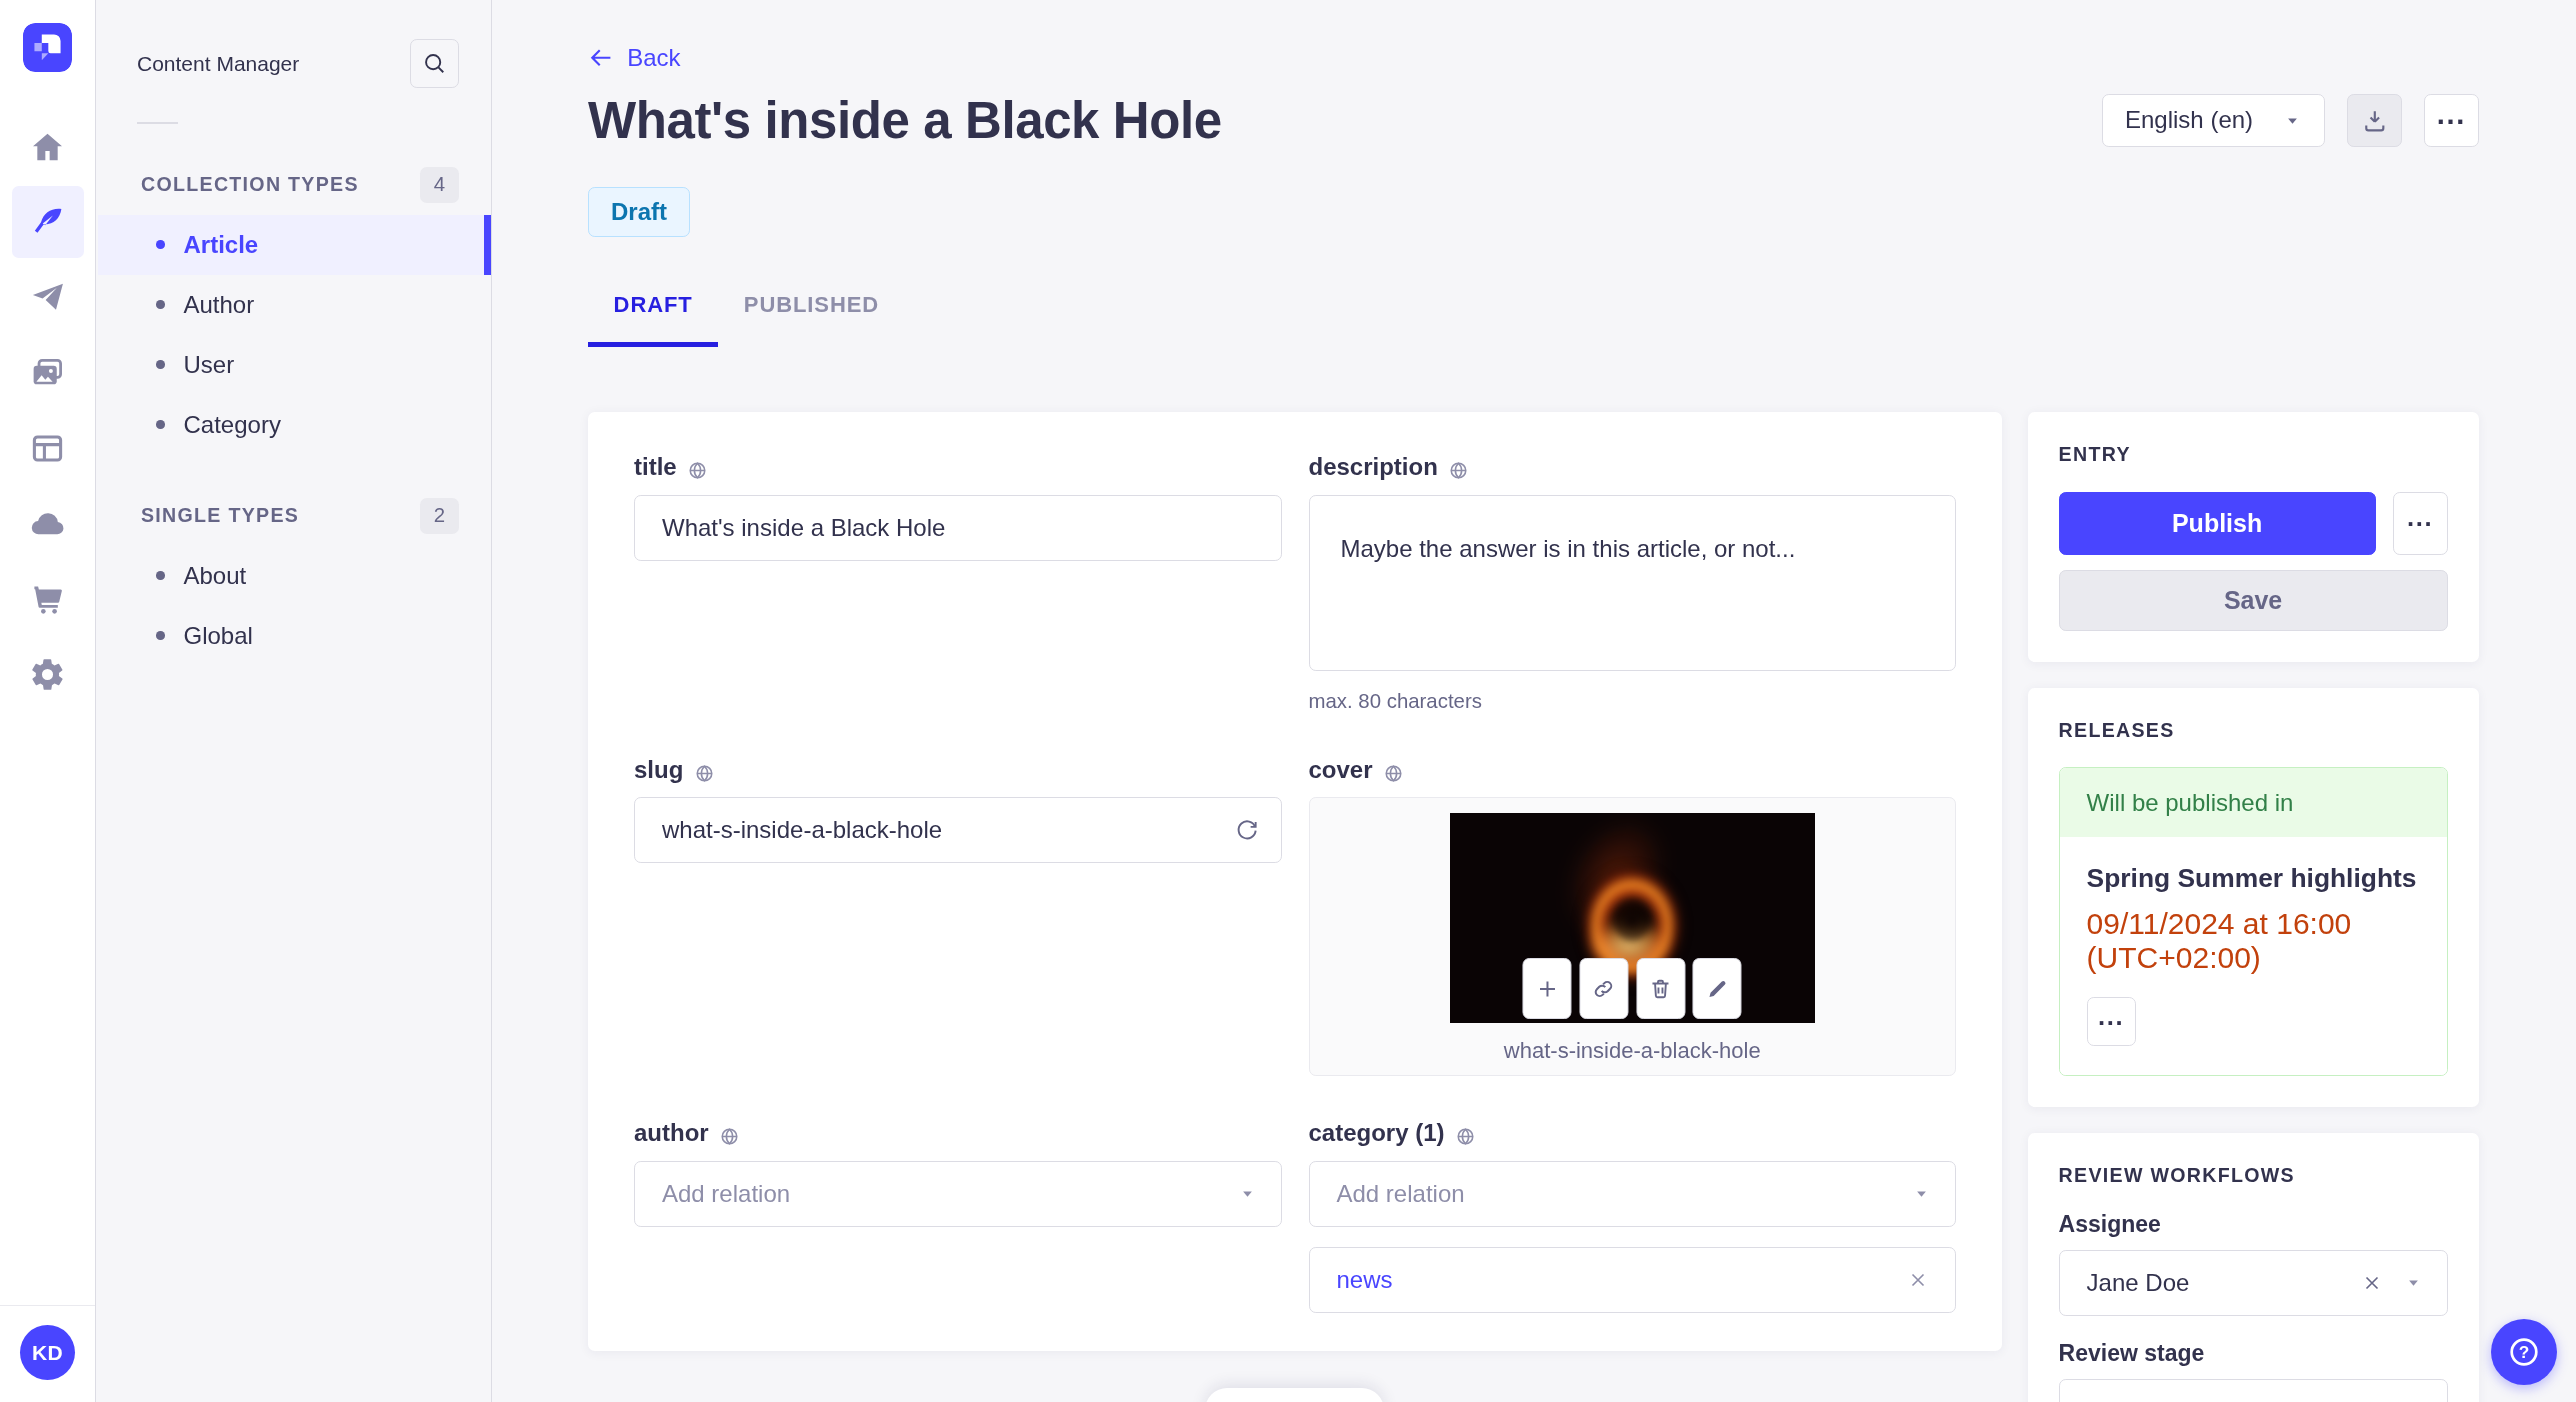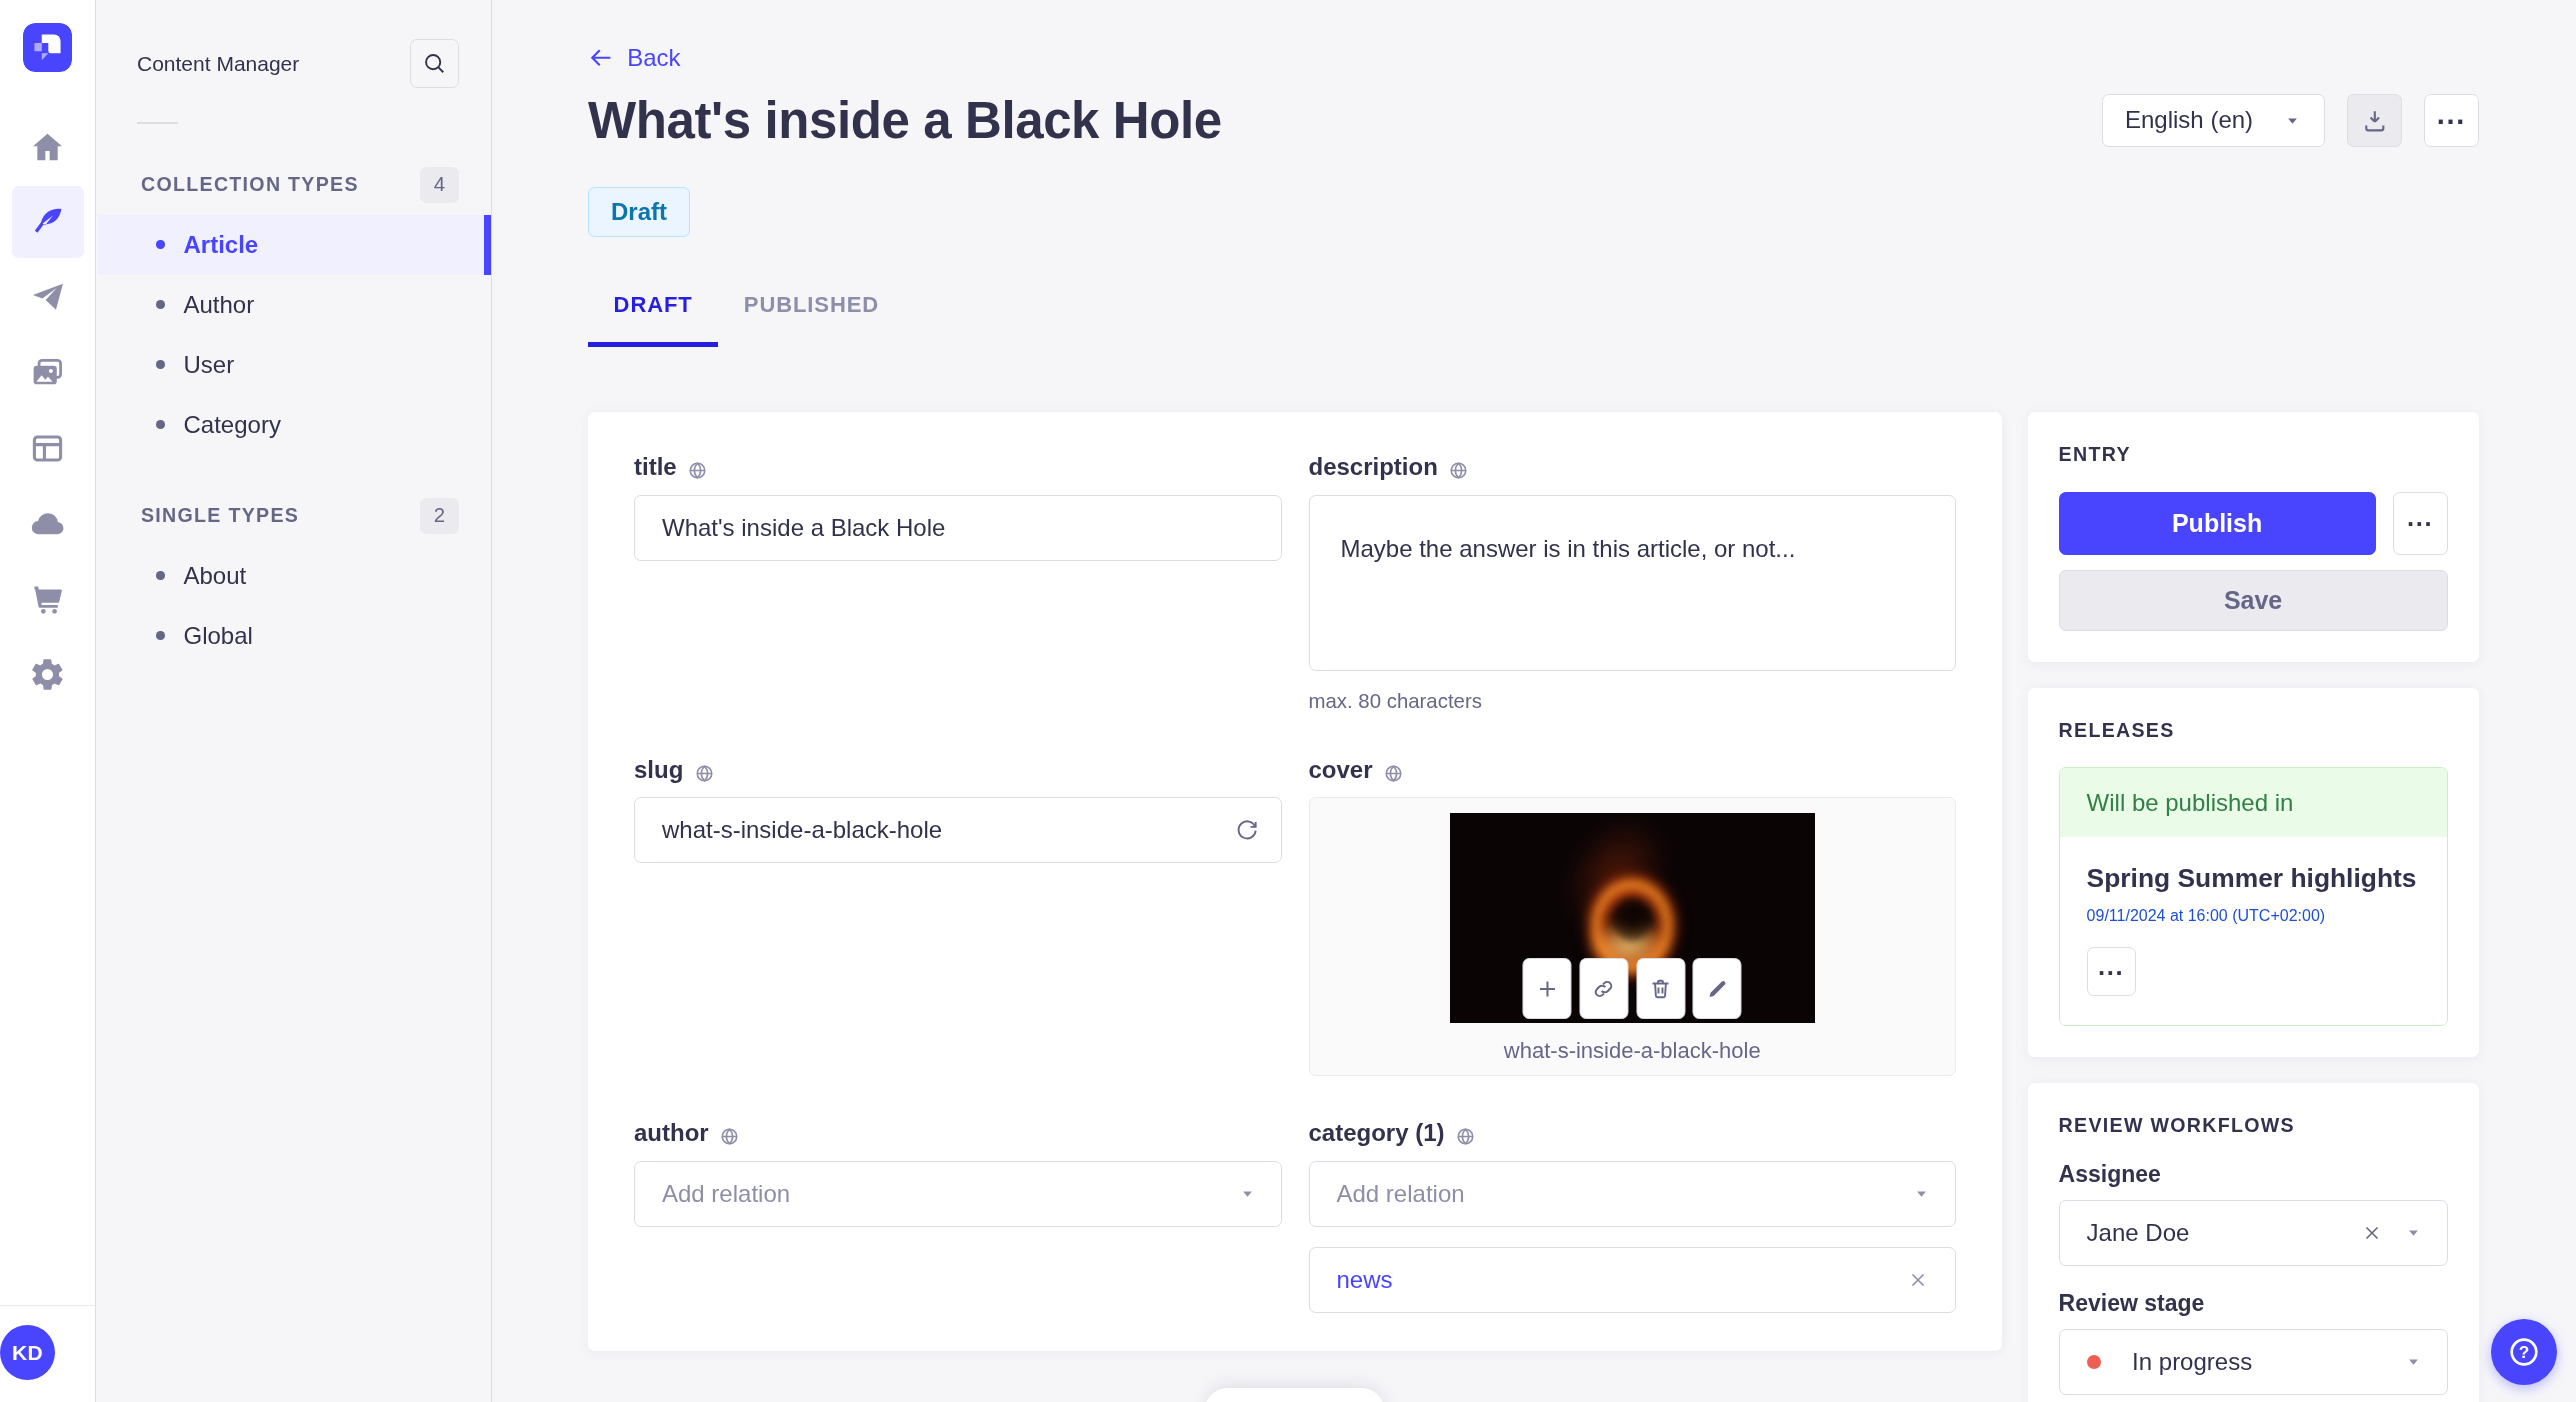--- a/index.html
+++ b/index.html
@@ -15,21 +15,21 @@
     position:absolute; left:0; top:0; bottom:0; width:96px;
     background:#FFFFFF; border-right:1.7px solid #DCDCE4;
     display:flex; flex-direction:column; align-items:center; z-index:5;
   }
   .logo { width:49px; height:49px; margin-top:23px; border-radius:12px; overflow:hidden; cursor:pointer; }
   .nav-items { margin-top:39px; display:flex; flex-direction:column; align-items:center; gap:3.4px; }
   .nav-item { width:72px; height:72px; display:flex; align-items:center; justify-content:center;
     border-radius:6.8px; color:#8E8EA9; cursor:pointer; }
   .nav-item.active { background:#F0F0FF; color:#4945FF; }
   .nav-footer { margin-top:auto; width:100%; border-top:1.7px solid #EAEAEF; padding:19px 0 22px;
-    display:flex; justify-content:flex-start; }
+    display:flex; justify-content:center; }
   .avatar { width:55px; height:55px; border-radius:50%; background:#4F46E5; color:#fff;
     font-size:21px; font-weight:700; display:flex; align-items:center; justify-content:center;
     letter-spacing:0.4px; cursor:pointer; background:#4945FF; }
 
   
   .sub-nav {
     position:absolute; left:98px; top:0; bottom:0; width:394px;
     background:#F6F6F9; border-right:1.7px solid #DCDCE4; z-index:4;
   }
   .subnav-head { display:flex; align-items:center; justify-content:space-between; padding:39px 32px 0 39px; }
@@ -130,21 +130,21 @@
     color:#fff; font-family:inherit; font-size:25px; font-weight:600; cursor:pointer; }
   .entry-more { width:55px; height:63px; background:#fff; border:1.7px solid #DCDCE4; border-radius:6.8px;
     display:flex; align-items:center; justify-content:center; cursor:pointer; }
   .save-btn { width:100%; height:61px; margin-top:15.3px; background:#EAEAEF; border:1.7px solid #DCDCE4;
     border-radius:6.8px; color:#666687; font-family:inherit; font-size:25px; font-weight:600; cursor:pointer; }
 
   .release-box { margin-top:25.6px; border:1.7px solid #C6F0C2; border-radius:6.8px; overflow:hidden; }
   .release-status { background:#EAFBE7; color:#328048; font-size:24px; padding:20.4px 27px; }
   .release-body { background:#fff; padding:25.6px 27px 29px; }
   .release-name { font-size:26.4px; font-weight:700; color:#32324D; }
-  .release-date { margin-top:13.6px; font-size:16px; color:#1d4ed8; }
+  .release-date { margin-top:13.6px; font-size:30px; color:#c2410c; }
   .release-more { margin-top:22px; width:49px; height:49px; background:#fff; border:1.7px solid #DCDCE4;
     border-radius:6.8px; display:flex; align-items:center; justify-content:center; cursor:pointer; }
   .release-more .dots, .entry-more .dots { font-size:25.6px; }
 
   .field-sub-label { font-size:23px; font-weight:600; color:#32324D; margin:24px 0 12px; }
   .review-combo { color:#32324D; }
   .stage-value { display:flex; align-items:center; gap:31px; color:#32324D; }
   .stage-dot { width:14.5px; height:14.5px; border-radius:50%; background:#EE5E52; }
   .combo-sep { display:flex; align-items:center; gap:20.4px; }
 

